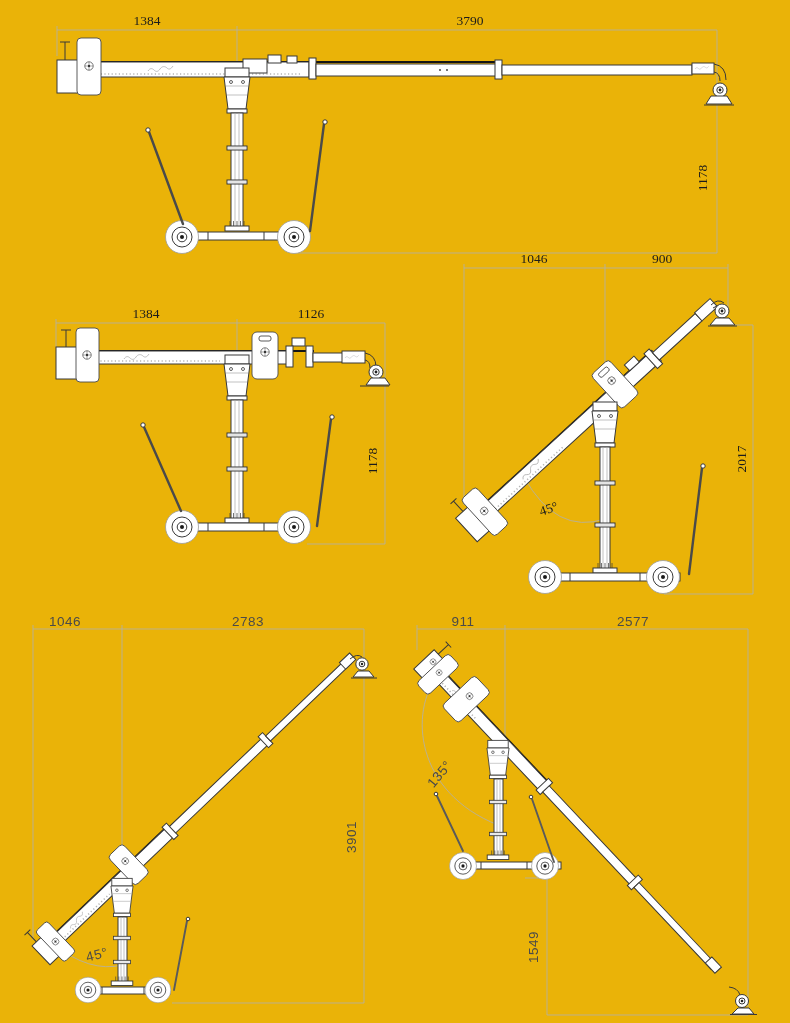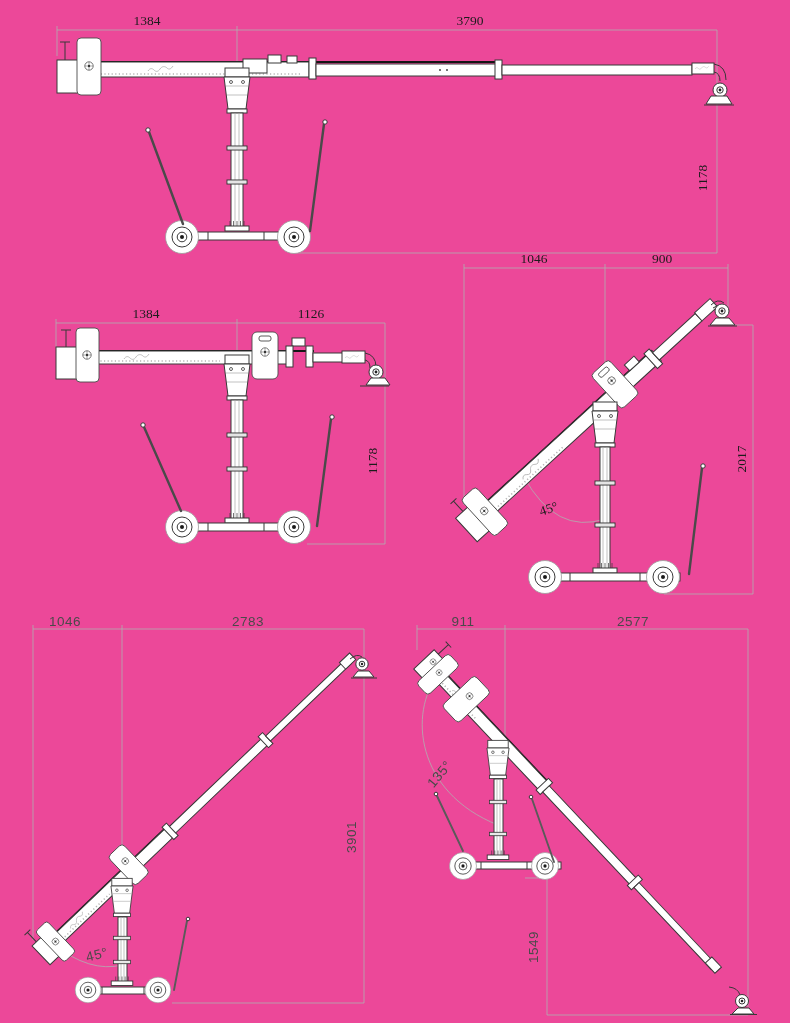--- a/index.html
+++ b/index.html
@@ -1,16 +1,16 @@
 <!DOCTYPE html>
 <html><head>
 <meta charset="utf-8">
 <style>
   html,body{margin:0;padding:0;background:#fff;}
-  #sheet{position:relative;width:790px;height:1023px;background:#ec4899;overflow:hidden;
+  #sheet{position:relative;width:790px;height:1023px;background:#eab308;overflow:hidden;
          font-family:"Liberation Sans",sans-serif;}
   svg{position:absolute;overflow:visible;}
   .ln{fill:none;stroke:#383838;stroke-width:1;}
   .fw{fill:#ffffff;stroke:#383838;stroke-width:1;}
   .fwr{fill:#ffffff;stroke:#4a4a4a;stroke-width:0.9;}
   .hv{fill:none;stroke:#151515;stroke-width:2.2;}
   .lt{fill:none;stroke:#a8a8a8;stroke-width:0.7;}
   .rk{fill:none;stroke:#b5b5b5;stroke-width:1.6;stroke-dasharray:1.2 2.4;}
   .dm{fill:none;stroke:#b0b0b0;stroke-width:0.8;}
   .tube{fill:none;stroke:#4a4a4a;stroke-width:2.4;stroke-linecap:round;}

